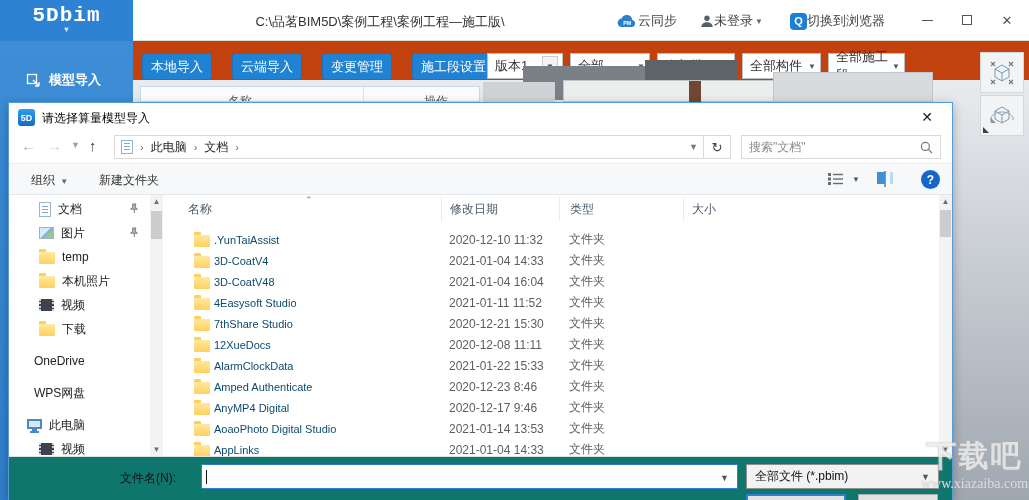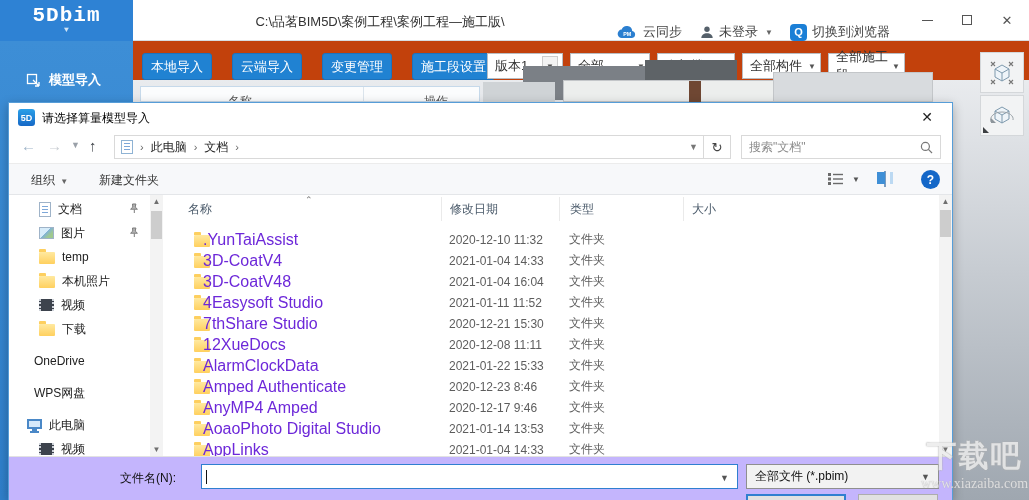--- a/index.html
+++ b/index.html
@@ -6,21 +6,21 @@
   html,body { width:1029px; height:500px; }
   body { font-family:"Liberation Sans","DejaVu Sans",sans-serif; font-size:12px; color:#1e1e1e; }
   #stage { position:relative; width:1029px; height:500px; overflow:hidden; background:#fff; }
 
   
   .titlebar { position:absolute; left:0; top:0; width:1029px; height:41px; background:#fff; border-bottom:1px solid #d8dce0; }
   .logo-block { position:absolute; left:0; top:0; width:133px; height:41px; background:#2e82d4; color:#fff; text-align:center; cursor:pointer;font-family:Liberation Mono, monospace; }
   .logo-text { display:block; font-size:21px; font-weight:bold; letter-spacing:1px; margin-top:4px; }
   .logo-caret { display:block; font-size:8px; line-height:6px; color:#cfe4f6; }
   .win-title { position:absolute; left:380px; top:13px; transform:translateX(-50%); font-size:13px; color:#333; white-space:nowrap; }
-  .tb-item { position:absolute; top:22px; height:20px; display:flex; align-items:center; gap:5px; color:#444; font-size:13px; cursor:pointer; }
+  .tb-item { position:absolute; top:11px; height:20px; display:flex; align-items:center; color:#444; font-size:13px; cursor:pointer; }
   .tb-caret { font-size:8px; color:#666; margin-left:2px; }
   .q-icon { display:inline-flex; width:17px; height:17px; background:#1b7fd6; border-radius:4px; color:#fff; font-weight:bold; font-size:11px; align-items:center; justify-content:center; }
   .win-ctl { position:absolute; top:8px; width:28px; height:24px; display:flex; align-items:center; justify-content:center; color:#555; font-size:13px; cursor:pointer; }
   .ctl-min-bar { width:11px; height:1px; background:#555; }
   .ctl-max-box { width:10px; height:10px; border:1px solid #555; }
 
   
   .app-sidebar { position:absolute; left:0; top:41px; width:133px; height:459px; background:linear-gradient(180deg,#3d8ed6,#2f7fca); }
   .side-item { position:absolute; left:0; top:22px; width:133px; height:34px; display:flex; align-items:center; gap:8px; padding-left:26px; color:#fff; font-size:13px; font-weight:bold; cursor:pointer; }
 
@@ -82,27 +82,27 @@
   .sb-scroll { position:absolute; left:141px; top:0; width:13px; height:261px; background:#f3f3f3; }
   .scroll-arrow { position:absolute; left:0; width:13px; height:13px; font-size:8px; color:#6f6f6f; display:flex; align-items:center; justify-content:center; cursor:pointer; }
   .scroll-thumb { position:absolute; left:1px; width:11px; background:#cdcdcd; cursor:pointer; }
 
   
   .col-head { position:absolute; top:2px; height:24px; font-size:12px; color:#4a5a6a; display:flex; align-items:center; padding-left:2px; border-left:1px solid #eaeaea; cursor:pointer; }
   .col-head.first { border-left:none; }
   .sort-caret { position:absolute; left:296px; top:0; font-size:9px; color:#777; }
   .file-row { position:absolute; left:155px; width:775px; height:21px; display:flex; align-items:center; cursor:pointer; }
   .f-icon { position:absolute; left:30px; }
-  .f-name { position:absolute; left:39px; color:#6d28d9; font-size:16px; white-space:nowrap; }
+  .f-name { position:absolute; left:50px; color:#0c4a6e; font-size:11px; white-space:nowrap; }
   .f-date { position:absolute; left:285px; color:#5d5d5d; font-size:12px; }
   .f-type { position:absolute; left:405px; color:#5d5d5d; font-size:12px; }
   .list-scroll { position:absolute; left:930px; top:0; width:13px; height:261px; background:#f3f3f3; }
 
   
-  .dlg-footer { position:absolute; left:0; top:353px; width:100%; height:45px; background:#c4b5fd; border-top:1px solid #e2e2e2; }
+  .dlg-footer { position:absolute; left:0; top:353px; width:100%; height:45px; background:#0f766e; border-top:1px solid #e2e2e2; }
   .fn-label { position:absolute; left:0; top:13px; width:167px; text-align:right; font-size:12px; color:#111; }
   .fn-input { position:absolute; left:192px; top:7px; width:537px; height:25px; background:#fff; border:1px solid #2f7fd0; display:flex; align-items:center; padding-left:4px; }
   .caret-bar { width:1px; height:14px; background:#111; }
   .fn-combo-arrow { position:absolute; right:8px; top:8px; font-size:9px; color:#555; }
   .ft-combo { position:absolute; left:737px; top:7px; width:193px; height:25px; background:#f2f2f2; border:1px solid #8f8f8f; display:flex; align-items:center; justify-content:space-between; padding:0 8px; font-size:12px; color:#111; cursor:pointer; }
   .btn-sliver { position:absolute; top:37px; height:20px; background:#e1e1e1; }
   .open-btn { left:737px; width:100px; border:2px solid #2f7fd0; }
   .cancel-btn { left:849px; width:80px; border:1px solid #adadad; }
 
   
@@ -421,21 +421,21 @@
         <span class="f-type">文件夹</span>
       </div>
         <div class="file-row" style="top: 181px;">
         <span class="ic ic-folder f-icon"></span>
         <span class="f-name">Amped Authenticate</span>
         <span class="f-date">2020-12-23 8:46</span>
         <span class="f-type">文件夹</span>
       </div>
         <div class="file-row" style="top: 202px;">
         <span class="ic ic-folder f-icon"></span>
-        <span class="f-name">AnyMP4 Amped</span>
+        <span class="f-name">AnyMP4 Digital</span>
         <span class="f-date">2020-12-17 9:46</span>
         <span class="f-type">文件夹</span>
       </div>
         <div class="file-row" style="top: 223px;">
         <span class="ic ic-folder f-icon"></span>
         <span class="f-name">AoaoPhoto Digital Studio</span>
         <span class="f-date">2021-01-14 13:53</span>
         <span class="f-type">文件夹</span>
       </div>
         <div class="file-row" style="top: 244px;">

